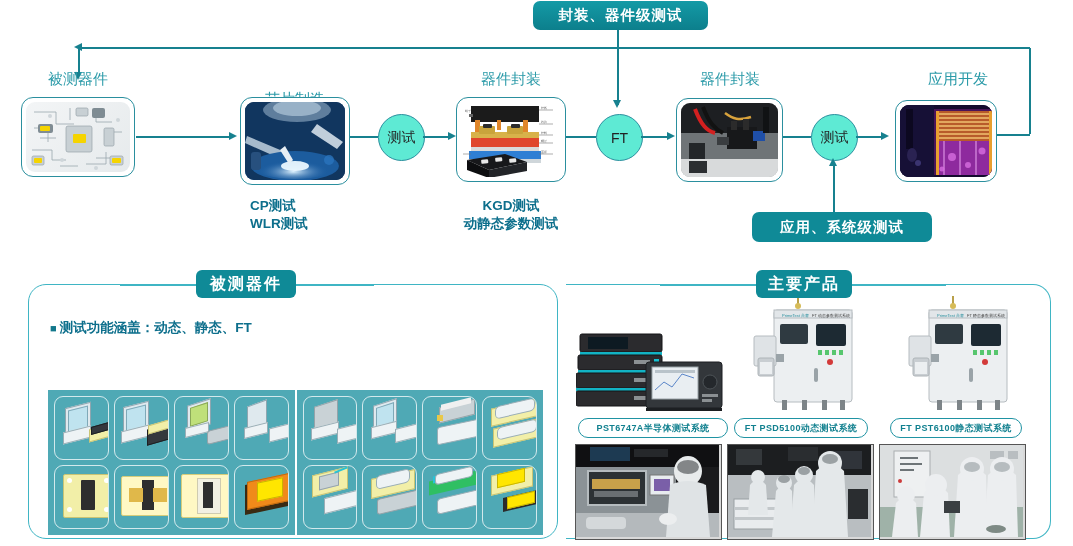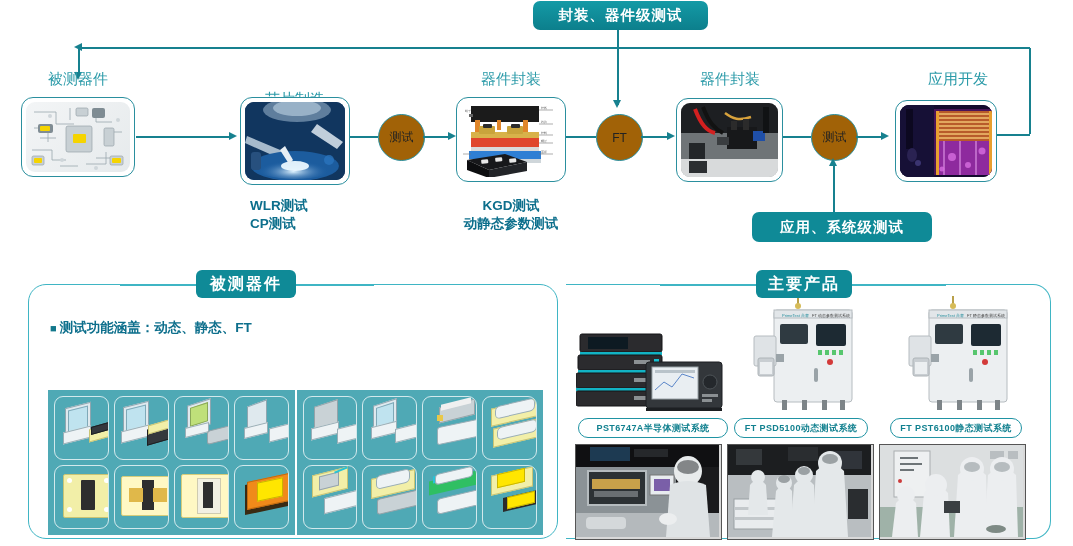--- a/index.html
+++ b/index.html
@@ -28,22 +28,22 @@
     text-align:center;white-space:nowrap;
   }
   .node-sub{
     position:absolute;color:#0d6f8c;font-size:13.5px;font-weight:bold;
     text-align:center;line-height:1.32;white-space:nowrap;
   }
 
   
   .circle{
     position:absolute;border:1.5px solid #2a8f9e;border-radius:50%;
-    background:#a16207;display:flex;align-items:center;justify-content:center;
-    color:#222;font-size:12px;
+    background:#5eead4;display:flex;align-items:center;justify-content:center;
+    color:#222;font-size:14px;
   }
 
   
   .ln{position:absolute;background:#17818f;}
   .lnh{height:1.6px;}
   .lnv{width:1.6px;}
   .arrow-r{position:absolute;width:0;height:0;
     border-top:4.5px solid transparent;border-bottom:4.5px solid transparent;
     border-left:8px solid #17818f;}
   .arrow-d{position:absolute;width:0;height:0;
@@ -185,22 +185,22 @@
       <ellipse cx="50" cy="64" rx="44" ry="15" fill="#1c5c9e"></ellipse>
       <ellipse cx="50" cy="64" rx="42" ry="13" fill="url(#glow)"></ellipse>
       <ellipse cx="50" cy="64" rx="14" ry="5" fill="#eaf7ff" opacity=".95"></ellipse>
       <path d="M40 44 L48 58 L44 62 L35 48 Z" fill="#e7eef4"></path>
       <circle cx="84" cy="58" r="5" fill="#2a74bd" opacity=".8"></circle>
       <rect x="6" y="50" width="10" height="18" rx="3" fill="#27507e"></rect>
     </svg>
   </div>
 </div>
 <div class="node-sub" style="left:205px;top:197px;width:180px;text-align:left;padding-left:45px;">
+  <div>CP测试</div>
   <div>WLR测试</div>
-  <div>CP测试</div>
 </div>
 
 <div class="ln lnh" style="left:350px;top:136px;width:28px;"></div>
 <div class="circle" style="left:378px;top:114px;width:45px;height:45px;">测试</div>
 <div class="ln lnh" style="left:423px;top:136px;width:28px;"></div>
 <div class="arrow-r" style="left:448px;top:131.6px;"></div>
 
 <div class="node-title" style="left:441px;top:70px;width:140px;font-family:Liberation Mono, monospace;">器件封装</div>
 <div class="node-box" style="left:456px;top:97px;width:110px;height:85px;">
   <div class="node-img" style="background:#ffffff;">

